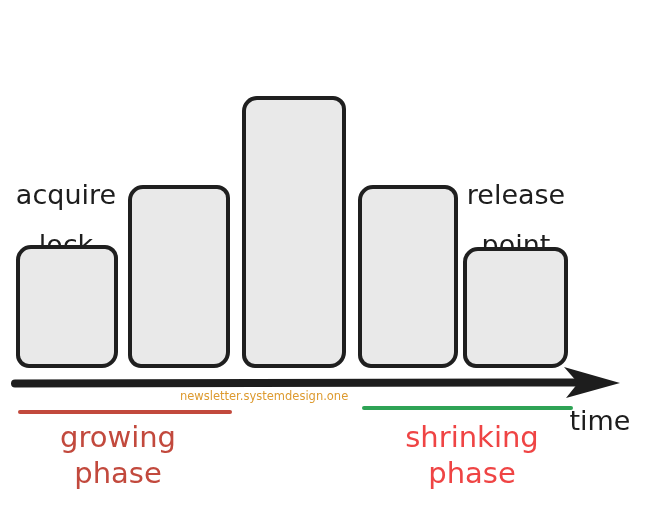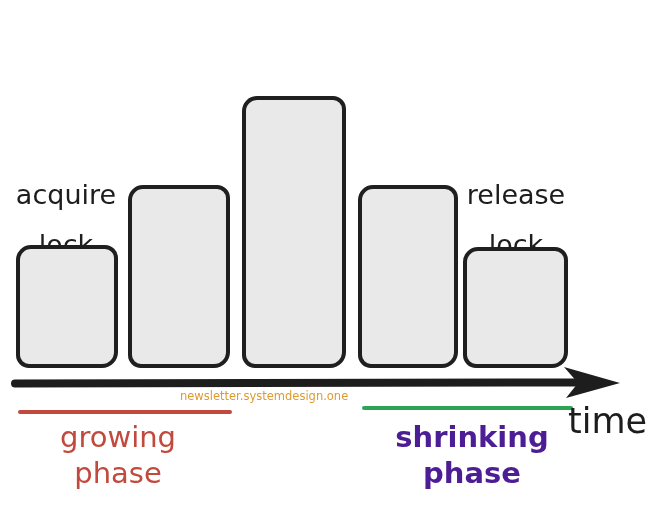--- a/index.html
+++ b/index.html
@@ -43,21 +43,21 @@
     width: 648px;
     height: 50px;
   }
   .time-label {
     position: absolute;
     left: 568px;
     top: 406px;
     width: 64px;
     text-align: center;
     color: #1d1d1d;
-    font-size: 35px;
+    font-size: 27px;
     line-height: 30px;
   }
   .watermark {
     position: absolute;
     left: 180px;
     top: 390px;
     width: 234px;
     color: #dd9a2f;
     font-size: 11.5px;
     line-height: 13px;
@@ -90,35 +90,34 @@
   }
   .growing-phase-label {
     left: 33px;
     top: 419px;
     color: #c2493d;
     text-align: center;
   }
   .shrinking-phase-label {
     left: 387px;
     top: 419px;
-    color: #4c1d95;
-    font-weight: bold;
+    color: #ef4444;
   }
 </style>
 </head>
 <body>
 
 <div class="canvas">
 
   <div class="bar-label acquire-lock-label">acquire
 lock</div>
 
 
   <div class="bar-label release-lock-label">release
-lock</div>
+point</div>
 
   <div>
       <div class="bar" style="left: 16px; top: 245px; width: 102px; height: 123px;"></div>
       <div class="bar" style="left: 128px; top: 185px; width: 102px; height: 183px;"></div>
       <div class="bar" style="left: 242px; top: 96px; width: 104px; height: 272px;"></div>
       <div class="bar" style="left: 358px; top: 185px; width: 100px; height: 183px;"></div>
       <div class="bar" style="left: 463px; top: 247px; width: 105px; height: 121px;"></div>
     </div>
 
   <svg class="axis-svg" viewBox="0 0 648 50" xmlns="http://www.w3.org/2000/svg">

